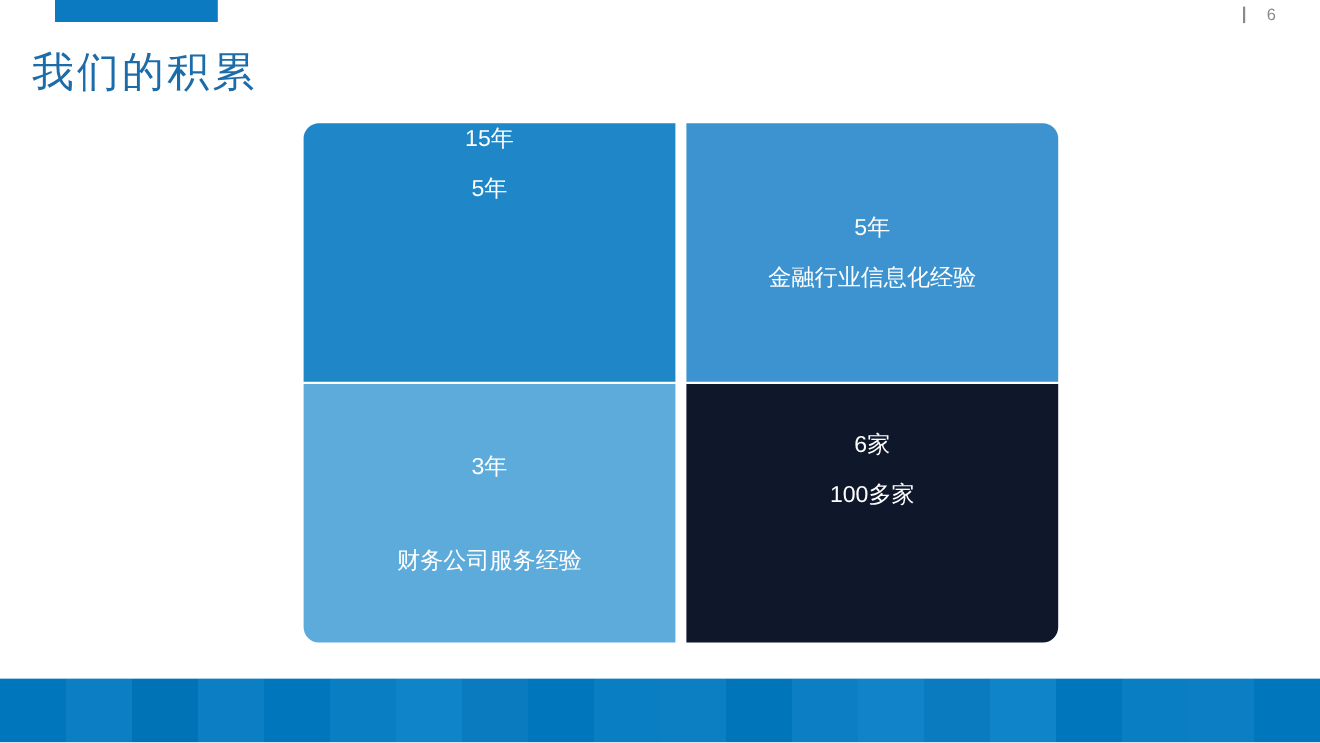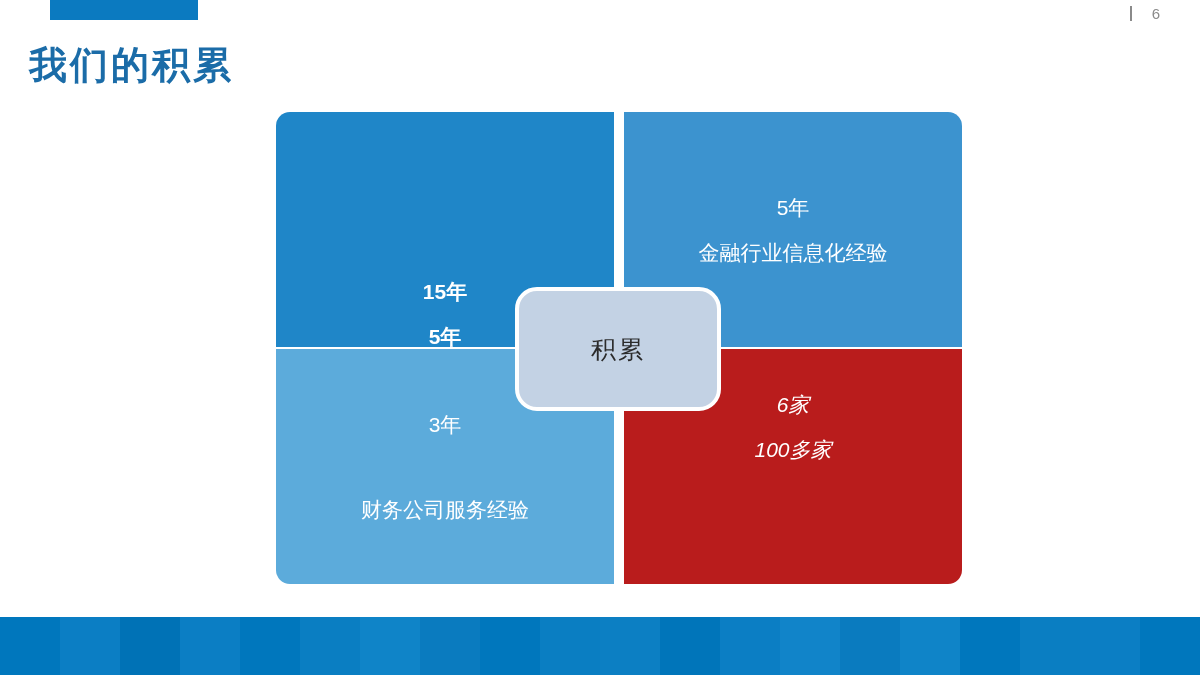--- a/index.html
+++ b/index.html
@@ -53,21 +53,21 @@
 
   
   .slide-title {
     position: absolute;
     left: 29px;
     top: 40px;
     font-size: 38px;
     color: #1b6ca8;
     letter-spacing: 3px;
     white-space: nowrap;
-    font-weight: bold;
+    font-weight: normal;
   }
 
   
   .diagram {
     position: absolute;
     left: 276px;
     top: 112px;
     width: 686px;
     height: 472px;
   }
@@ -90,23 +90,22 @@
     line-height: 1;
     padding: 0;
     margin: 0;
   }
   .quad .line + .line { margin-top: 24px; }
 
   .quad-tl {
     left: 0; top: 0;
     background: #1f86c8;
     border-radius: 14px 0 0 0;
-    justify-content: flex-end;
+    justify-content: flex-start;
     padding-top: 4px;
-    font-weight: bold;
   }
   .quad-tr {
     left: 348px; top: 0;
     background: #3c93cf;
     border-radius: 0 14px 0 0;
   }
   .quad-bl {
     left: 0; top: 237px;
     background: #5cabdb;
     border-radius: 0 0 0 14px;
@@ -180,28 +179,25 @@
     <div class="quad quad-tr" style="background: rgb(60, 147, 207);">
       <div class="line">5年</div>
       <div class="line">金融行业信息化经验</div>
     </div>
 
     <div class="quad quad-bl" style="background: rgb(92, 171, 219);">
       <div class="line">3年</div>
       <div class="line">财务公司服务经验</div>
     </div>
 
-    <div class="quad quad-br" style="background: #b91c1c; font-style: italic;">
+    <div class="quad quad-br" style="background: #0f172a;">
       <div class="line">6家</div>
       <div class="line">100多家</div>
     </div>
 
-    <div class="hub" style="background: rgb(195, 210, 228); color: rgb(43, 43, 43);">
-      <span>积累</span>
-    </div>
 
   </div>
 
   <div class="bottom-banner" style="background: rgb(0, 119, 189);">
       <div class="stripe" style="background: rgb(0, 119, 189);"></div>
       <div class="stripe" style="background: rgb(11, 126, 196);"></div>
       <div class="stripe" style="background: rgb(0, 114, 182);"></div>
       <div class="stripe" style="background: rgb(11, 126, 196);"></div>
       <div class="stripe" style="background: rgb(0, 119, 189);"></div>
       <div class="stripe" style="background: rgb(10, 126, 194);"></div>

